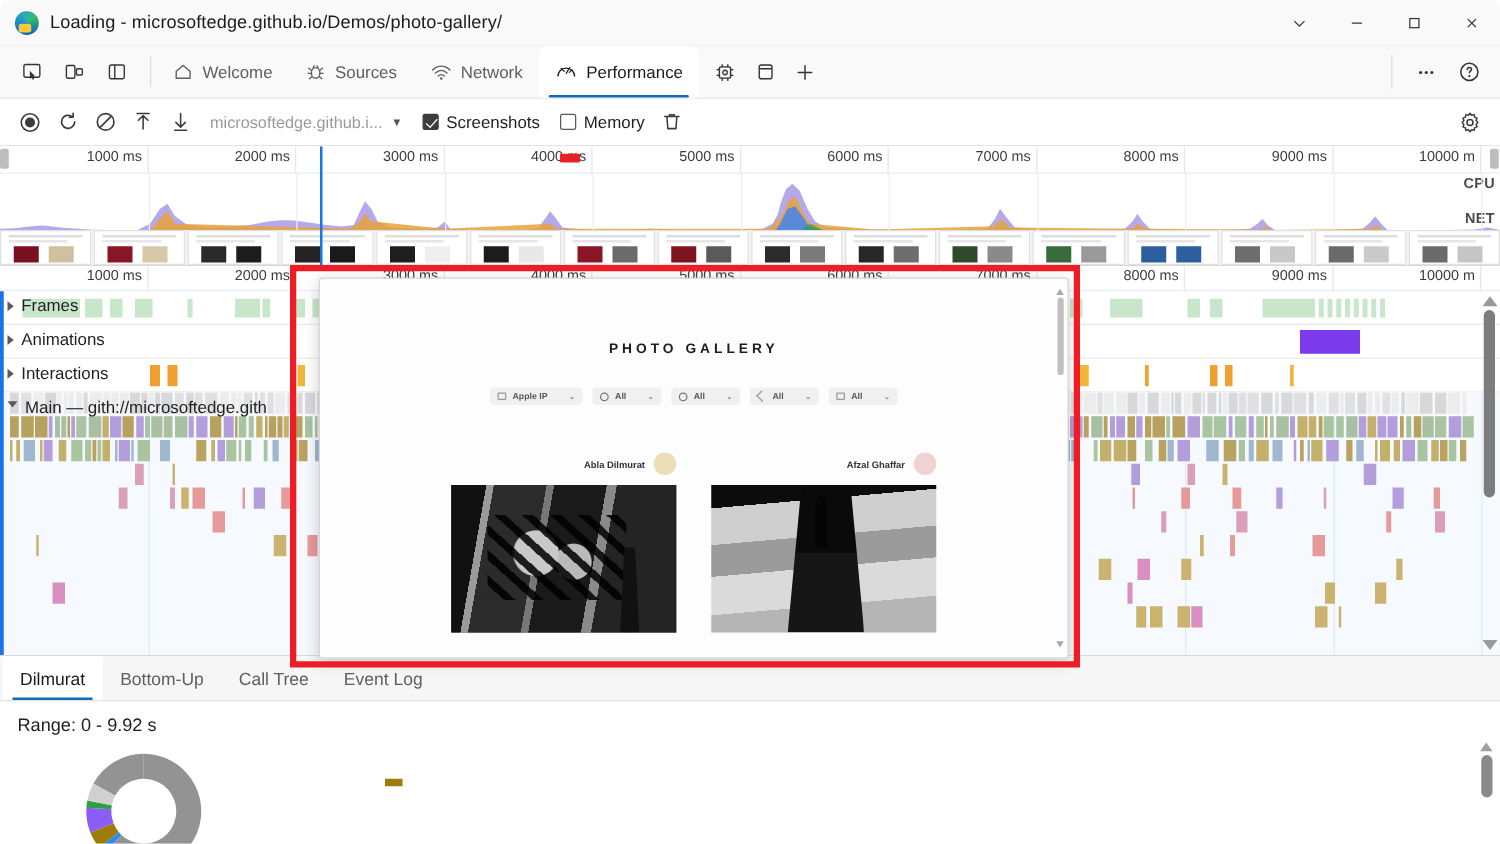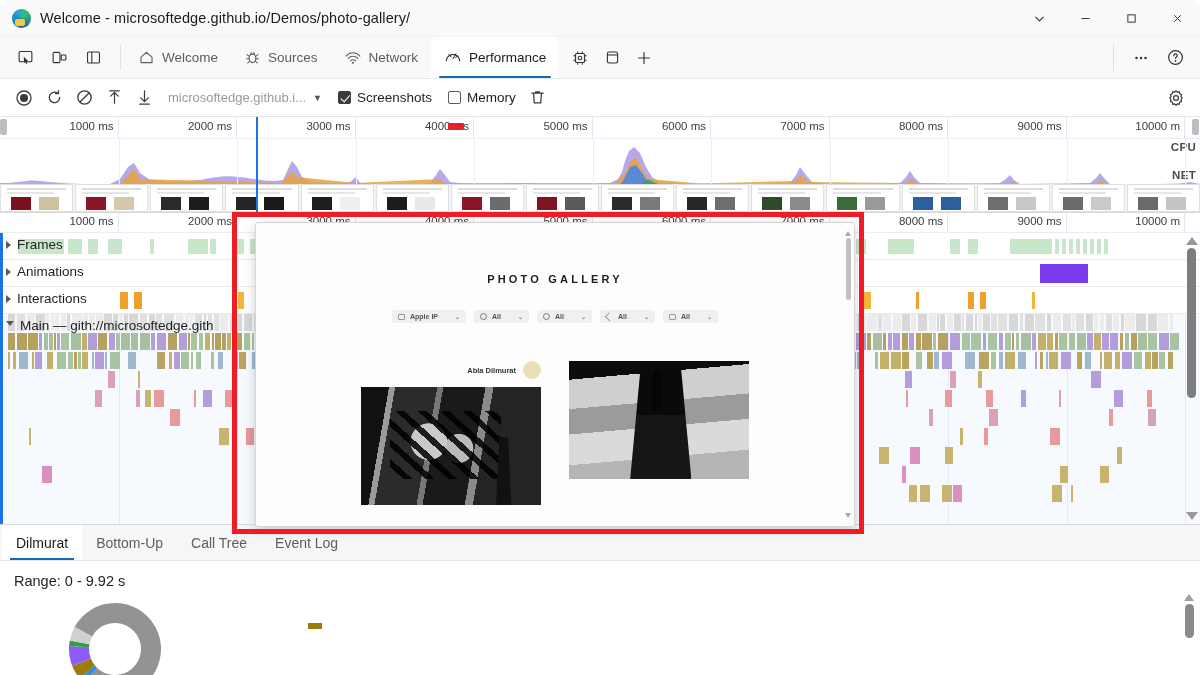--- a/index.html
+++ b/index.html
@@ -187,21 +187,21 @@
   .bscroll .thumb { width:9px; margin:3px auto; background:#8a8a8a; border-radius:5px; height:34px; }
 </style>
 </head>
 <body>
 
 <div class="app">
 
   <div class="titlebar">
     <div class="title-left">
       <div class="edge-logo"></div>
-      <div class="win-title">Welcome - microsoftedge.github.io/Demos/photo-gallery/</div>
+      <div class="win-title">Loading - microsoftedge.github.io/Demos/photo-gallery/</div>
     </div>
     <div class="win-ctrls">
       <div class="win-btn">
         <svg width="13" height="13" viewBox="0 0 16 16">
             <path d="M3 6l5 5 5-5" fill="none" stroke="currentColor" stroke-width="1.3"></path>
           </svg>
       </div>
       <div class="win-btn">
         <svg width="13" height="13" viewBox="0 0 16 16">
             <path d="M3 8h10" stroke="currentColor" stroke-width="1.2"></path>
@@ -1202,20 +1202,24 @@
 
     <div class="gal-grid">
       <div class="card">
         <div class="card-head">
           <span class="nm">Abla Dilmurat</span>
           <span class="avatar" style="background:#ecdfb8"></span>
         </div>
         <div class="photo photoA"></div>
       </div>
       <div class="card">
+        <div class="card-head">
+          <span class="nm">Afzal Ghaffar</span>
+          <span class="avatar" style="background:#f0d2d2"></span>
+        </div>
         <div class="photo photoB"></div>
       </div>
     </div>
 
     <div class="shot-sb">
       <div class="ar u"></div>
       <div class="thumb"></div>
       <div class="ar d" style="position:absolute;bottom:0;left:0;right:0"></div>
     </div>
   </div>

